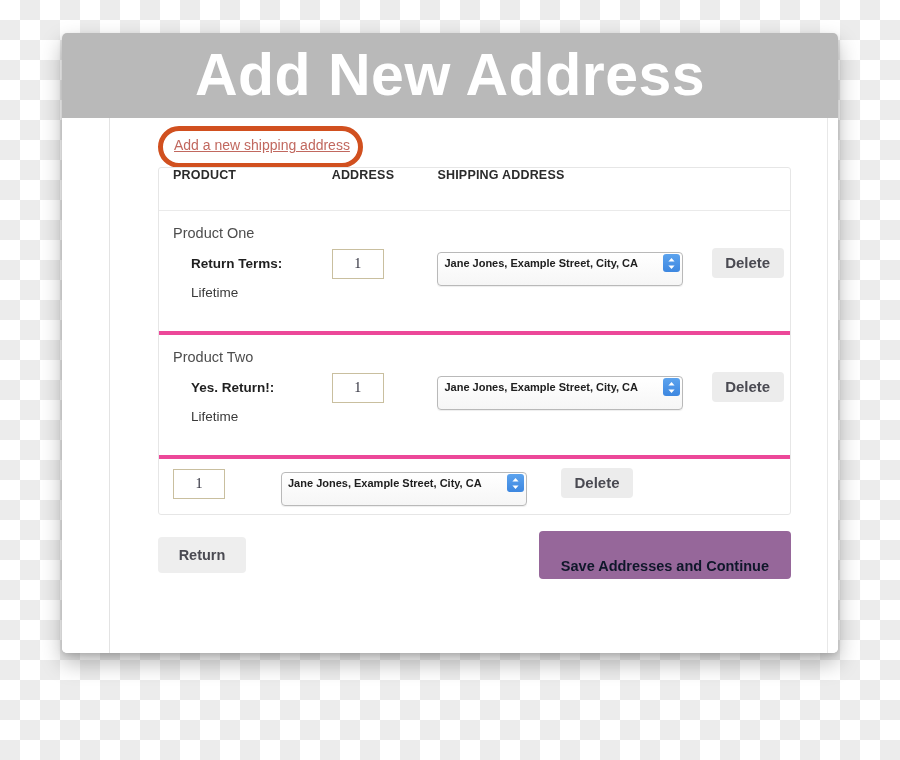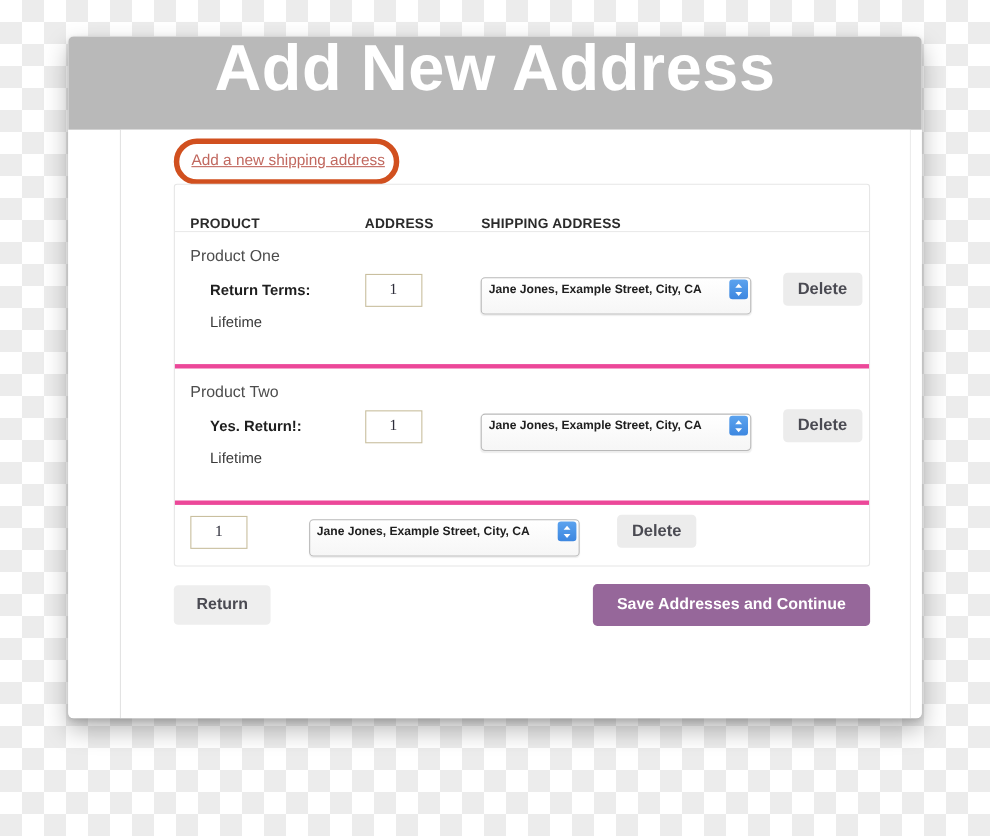--- a/index.html
+++ b/index.html
@@ -31,21 +31,21 @@
     background: #ffffff;
     border-radius: 5px;
     box-shadow: 0 10px 22px rgba(0,0,0,0.28), 0 2px 5px rgba(0,0,0,0.12);
     overflow: hidden;
   }
 
   .titlebar {
     height: 85px;
     background: #b9b9b9;
     display: flex;
-    align-items: flex-start;
+    align-items: center;
     justify-content: center;
   }
   .titlebar-text {
     color: #ffffff;
     font-size: 59px;
     font-weight: bold;
     letter-spacing: 0.5px;
     line-height: 1;
     white-space: nowrap;
   }
@@ -120,21 +120,21 @@
     top: 49px;
     width: 633px;
     box-sizing: border-box;
     border: 1px solid #e6e6e6;
     border-radius: 3px;
     background: #ffffff;
   }
 
   .table-head {
     display: flex;
-    align-items: flex-end;
+    align-items: flex-start;
     height: 42px;
     padding: 0 0 0 14px;
     border-bottom: 1px solid #eaeaea;
   }
   .th {
     font-size: 12.5px;
     font-weight: bold;
     color: #2b2b2b;
     letter-spacing: 0.2px;
     white-space: nowrap;
@@ -274,25 +274,25 @@
   .btn-update {
     width: 88px;
     height: 36px;
     line-height: 36px;
     background: #eeeeee;
     color: #4a4a52;
     font-size: 14.5px;
     border-radius: 4px;
   }
   .btn-save {
-    height: 38px;
+    height: 48px;
     line-height: 38px;
-    padding: 0 22px;
+    padding: 16px 22px;
     background: #96679a;
-    color: #ffffff;
+    color: #0f172a;
     font-size: 14.5px;
     border-radius: 4px;
   }
 
   .footer-actions {
     position: absolute;
     left: 48px;
     top: 413px;
     width: 633px;
     display: flex;

